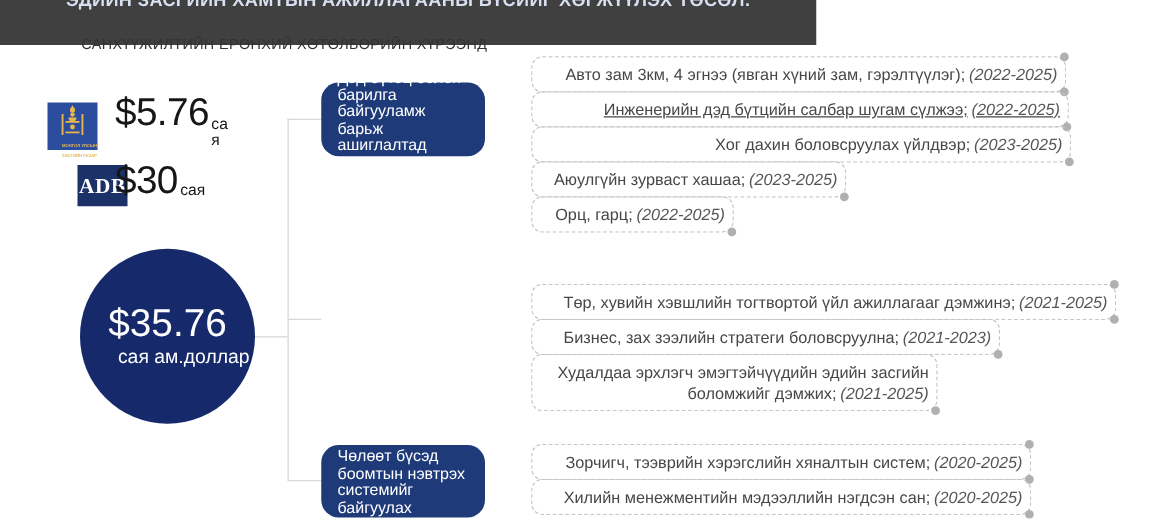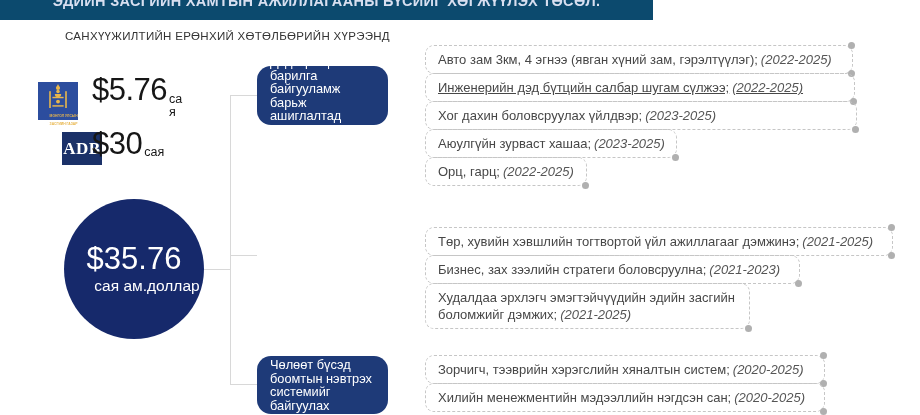--- a/index.html
+++ b/index.html
@@ -2,21 +2,21 @@
 <html><head>
 <meta charset="utf-8">
 <style>
   html,body{margin:0;padding:0;background:#fff;}
   .canvas{
     position:relative;width:920px;height:415px;background:#ffffff;overflow:hidden;
     font-family:"Liberation Sans","DejaVu Sans",sans-serif;
   }
 
   
-  .titlebar{position:absolute;left:0;top:0;width:653px;height:20px;background:#0c4a6e;overflow:hidden;}
+  .titlebar{position:absolute;left:0;top:0;width:653px;height:36px;background:#404040;overflow:hidden;}
   .titlebar .title{
     position:absolute;top:-9px;left:0;right:0;text-align:center;white-space:nowrap;
     font-weight:bold;font-size:14.5px;letter-spacing:.3px;color:#d8dff0;line-height:20px;
   }
   .subtitle{position:absolute;left:65px;top:30px;font-size:11.5px;letter-spacing:.3px;color:#333;}
 
   
   .gov-logo{position:absolute;left:38px;top:82px;width:40px;height:38px;background:#2c4d9e;
     display:flex;flex-direction:column;align-items:center;padding-top:2px;box-sizing:border-box;}
   .gov-caption{width:40px;text-align:center;color:#e8b64c;font-weight:bold;}
@@ -46,21 +46,21 @@
   .comp-box{
     position:absolute;left:257px;width:131px;box-sizing:border-box;background:#1e3a78;border-radius:14px;
     color:#fff;font-size:12.8px;line-height:13.5px;display:flex;align-items:center;
     padding:0 9px 0 13px;
   }
 
   
   .group{position:absolute;left:425px;}
   .item{
     position:relative;box-sizing:border-box;border:1px dashed #c6c6c6;border-radius:9px;
-    margin-top:-1px;padding:5px 6px 5px 12px;font-size:13px;line-height:17px;color:#474747;
+    margin-top:-1px;padding:5px 6px 5px 12px;font-size:13px;line-height:17px;color:#474747;text-align:right;
   }
   .item-years{font-style:italic;color:#555;margin-left:3px;}
   .dot{position:absolute;width:7px;height:7px;border-radius:50%;background:#b0b0b0;}
   .dot-t{top:-4px;right:-3px;}
   .dot-b{bottom:-4px;right:-3px;}
 </style>
 </head>
 <body>
 
 <div class="canvas">

